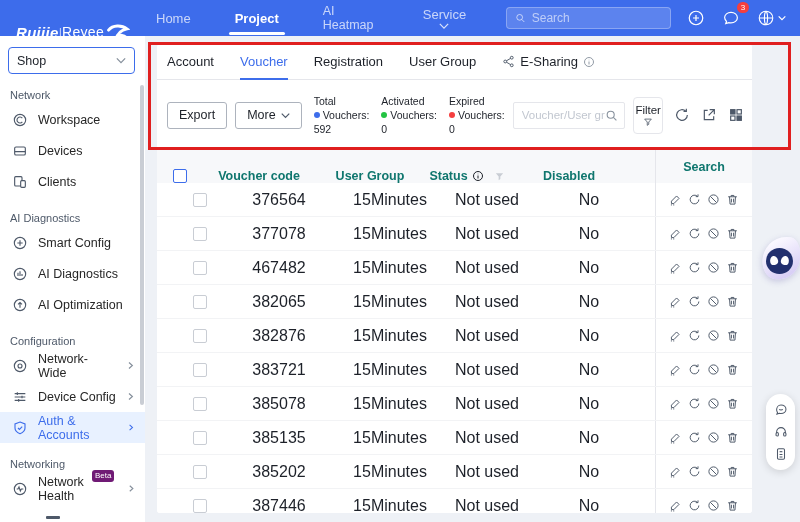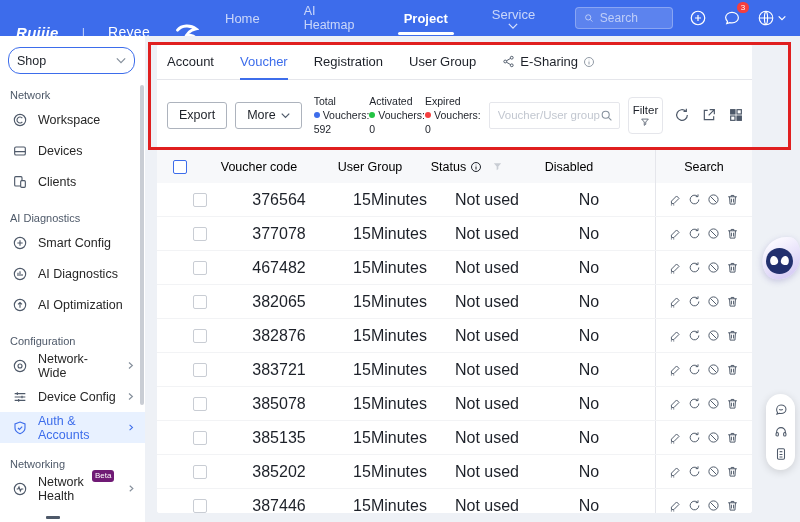--- a/index.html
+++ b/index.html
@@ -3,21 +3,21 @@
 <meta charset="utf-8">
 <style>
   * { margin:0; padding:0; box-sizing:border-box; }
   html,body { width:800px; height:522px; overflow:hidden; background:#eef1f6;
     font-family:"Liberation Sans", sans-serif; -webkit-font-smoothing:antialiased; }
   .page { width:800px; height:522px; display:flex; flex-direction:column; position:relative; }
 
   
   .navbar { height:36px; background:#3d6ceb; display:flex; align-items:center;
     padding:0 14px 0 16px; color:#fff; flex:0 0 36px; box-shadow:0 1px 2px rgba(0,0,0,.15); }
-  .brand { display:flex; align-items:center; gap:23px; white-space:nowrap;margin-top:28px; }
+  .brand { display:flex; align-items:center; gap:0; white-space:nowrap;margin-top:28px; }
   .brand-primary { font-style:italic; font-weight:bold; font-size:15px; letter-spacing:.3px; }
   .brand-divider { opacity:.65; font-size:13px; font-weight:300; }
   .brand-secondary { font-size:14px; letter-spacing:.3px; }
   .brand-mark { width:24px; height:18px; margin-left:2px; }
   .nav-items { display:flex; align-items:center; margin-left:22px; height:100%; }
   .nav-item { position:relative; height:100%; display:flex; flex-direction:column;
     justify-content:center; align-items:center; color:rgba(255,255,255,.72);
     font-size:13px; padding:0 4px; margin-right:36px; cursor:pointer; text-align:left; }
   .nav-item .two-line { width:56px; line-height:1.15; font-size:12.5px; }
   .nav-item.active { color:#fff; font-weight:bold; }
@@ -36,21 +36,21 @@
     font-size:8px; line-height:11px; min-width:12px; text-align:center; border-radius:6px;
     padding:0 3px; }
   .globe-wrap { display:flex; align-items:center; margin-left:16px; gap:3px; cursor:pointer; }
   svg.ic { display:block; }
 
   
   .app-body { flex:1; display:flex; min-height:0; }
 
   
   .sidebar { width:145px; background:#fff; position:relative; flex:0 0 145px; padding-top:11px; }
-  .org-select { margin:0 10px 0 8px; height:27px; border:1px solid #3d6deb; border-radius:12px;
+  .org-select { margin:0 10px 0 8px; height:27px; border:1px solid #3d6deb; border-radius:4px;
     display:flex; align-items:center; justify-content:space-between; padding:0 8px;
     font-size:12.5px; color:#1d2129; cursor:pointer; background:#fff; }
   .org-caret { color:#86909c; }
   .side-section { margin-top:14px; }
   .side-title { font-size:11px; color:#4e5969; margin:0 0 2px 10px; height:14px;
     display:flex; align-items:center; }
   .side-item { height:31px; display:flex; align-items:center; gap:10px; padding:0 10px 0 12px;
     font-size:12.5px; color:#262626; cursor:pointer; position:relative; }
   .side-item .s-ic { width:16px; height:16px; color:#4e5969; flex:0 0 16px; }
   .side-item .chev { margin-left:auto; width:9px; height:9px; color:#86909c; }
@@ -79,41 +79,41 @@
   .tab .t-ic { width:13px; height:13px; color:#4e5969; }
   .tab .info-ic { width:12px; height:12px; color:#86909c; }
 
   
   .toolbar { height:70px; display:flex; align-items:center; padding:0 8px 0 10px; }
   .btn { height:27px; border:1px solid #adb3bd; border-radius:3px; background:#fff;
     font-size:12.5px; color:#1d2129; display:flex; align-items:center; gap:5px;
     padding:0 11px; cursor:pointer; font-family:inherit; white-space:nowrap; }
   .btn + .btn { margin-left:8px; }
   .btn .caret { width:9px; height:9px; color:#4e5969; }
-  .stats { display:flex; margin-left:12px; }
+  .stats { display:flex; gap:12px; margin-left:12px; }
   .stat { font-size:10.5px; color:#1d2129; line-height:1.35; white-space:nowrap; }
   .stat .mid { display:flex; align-items:center; gap:3px; }
   .dot { width:6px; height:6px; border-radius:50%; display:inline-block; flex:0 0 6px; }
   .t-search { margin-left:8px; width:152px; height:27px; border:1px solid #e5e6eb;
     border-radius:2px; display:flex; align-items:center; padding:0 6px 0 8px; background:#fff; }
   .t-search input { border:none; outline:none; font-size:11.5px; width:100%; color:#1d2129;
     font-family:inherit; }
   .t-search input::placeholder { color:#c2c7d0; }
   .t-search .s-glass { width:13px; height:13px; color:#86909c; flex:0 0 13px; cursor:pointer; }
   .filter-btn { margin-left:8px; width:41px; height:37px; border:1px solid #e5e6eb;
     border-radius:4px; display:flex; flex-direction:column; align-items:center;
     justify-content:center; gap:1px; font-size:11.5px; color:#1d2129; cursor:pointer;
     background:#fff; }
   .filter-btn .f-ic { width:10px; height:10px; color:#4e5969; }
   .tool-icons { display:flex; align-items:center; gap:11px; margin-left:11px; }
   .tool-icons .ti { width:16px; height:16px; color:#4e5969; cursor:pointer; }
 
   
-  .thead { height:33px; background:#f7f8fa; display:flex; align-items:center;
-    font-size:12.5px; font-weight:normal; color:#000000; }
+  .thead { height:33px; background:#f7f8fa; display:flex; align-items:flex-end;
+    font-size:12.5px; font-weight:bold; color:#0f766e; }
   .trow { height:34px; display:flex; align-items:center; border-bottom:1px solid #f2f3f5;
     font-size:16px; color:#1d2129; background:#fff;padding-left:20px; }
   .col { display:flex; align-items:center; justify-content:center; }
   .col.cb { width:46px; flex:0 0 46px; }
   .col.code { width:112px; flex:0 0 112px; }
   .col.group { width:110px; flex:0 0 110px; }
   .col.status { width:84px; flex:0 0 84px; gap:4px; }
   .col.disabled { width:120px; flex:0 0 120px; }
   .col.fill { flex:1; }
   .col.action { width:97px; flex:0 0 97px; gap:6px; align-self:stretch;
@@ -160,25 +160,25 @@
       <span class="brand-secondary">Reyee</span>
       <svg class="brand-mark ic" viewBox="0 0 26 20" fill="none" stroke="#fff" stroke-width="3.2" stroke-linecap="round">
         <path d="M2.5 8 C7 2, 17 2, 23 6.5 C16 8, 12 12, 11 18"></path>
         <path d="M12 15 C16 12.5, 20 13.5, 23.5 17"></path>
       </svg>
     </div>
     <div class="nav-items">
       <div class="nav-item">
         <span>Home</span>
       </div>
+      <div class="nav-item active">
+        <span>Project</span>
+      </div>
       <div class="nav-item">
         <span class="two-line">AI Heatmap</span>
-      </div>
-      <div class="nav-item active">
-        <span>Project</span>
       </div>
       <div class="nav-item">
         <span>Service</span>
         <svg class="nav-caret ic" viewBox="0 0 12 7" fill="none" stroke="#fff" stroke-width="1.5">
             <path d="M1 1l5 5 5-5"></path>
           </svg>
       </div>
     </div>
     <div class="nav-search">
       <svg class="ic" width="12" height="12" viewBox="0 0 24 24" fill="none" stroke="rgba(255,255,255,.7)" stroke-width="2">

